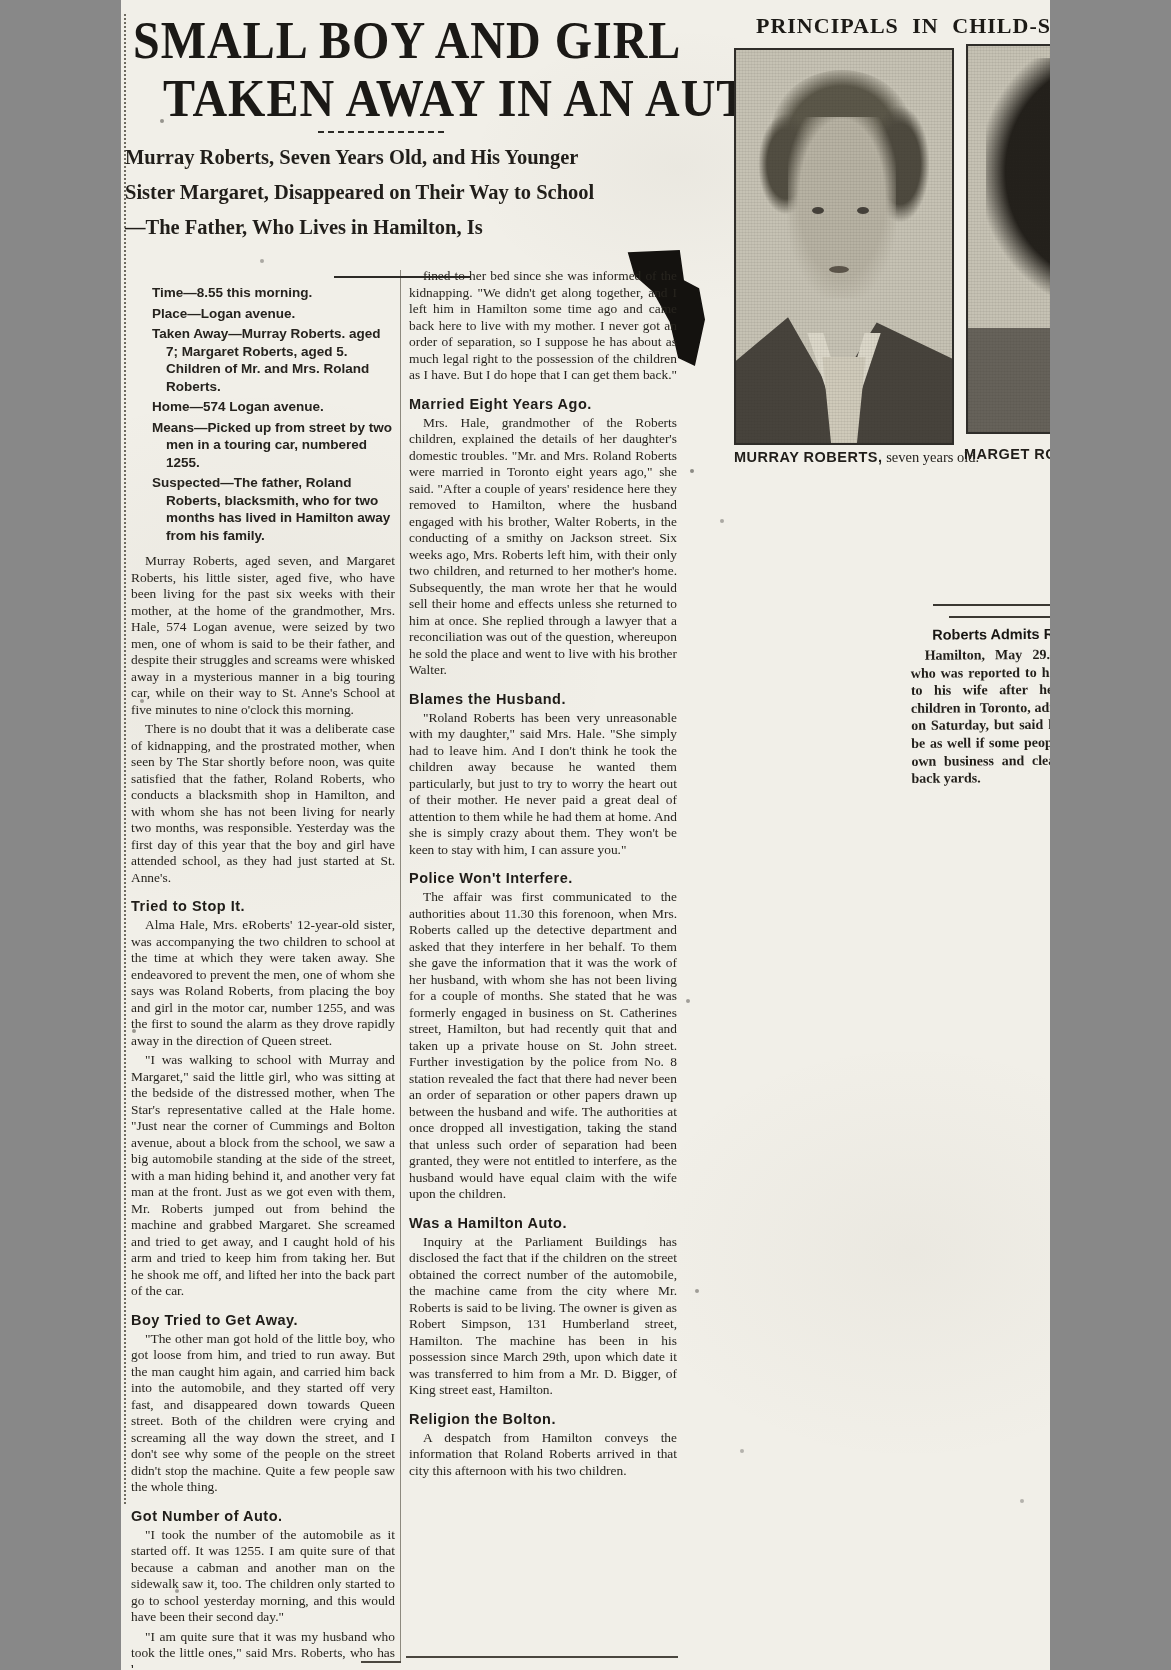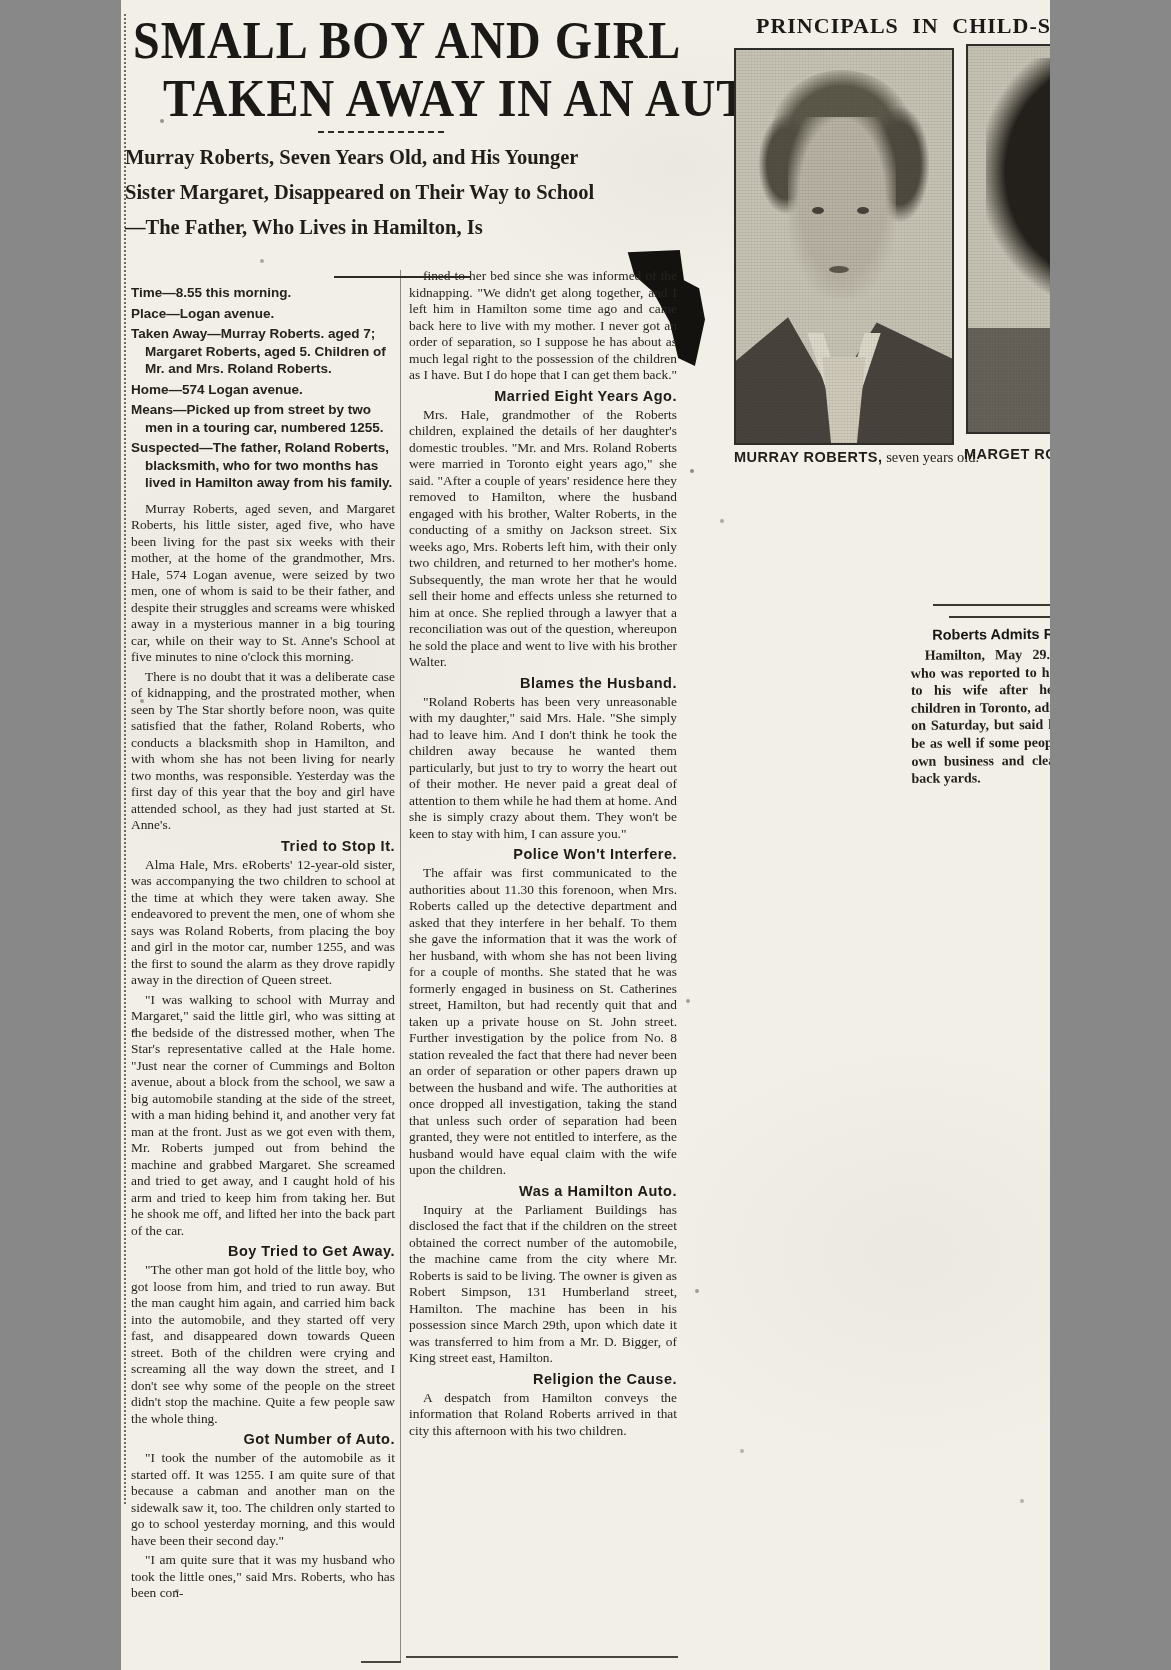--- a/index.html
+++ b/index.html
@@ -43,27 +43,27 @@
     font-family:"Liberation Serif", serif; font-weight:bold; color:#1b1916; }
   .hl-line { font-size:48px; line-height:58px; letter-spacing:1px; white-space:nowrap;
     transform:scaleY(1.1); transform-origin:top left; }
   .hl-line2 { margin-left:30px; }
   .deck { position:absolute; left:4px; top:140px; width:548px; text-align:left;
     font-family:"Liberation Serif", serif; font-weight:bold; font-size:20.5px; line-height:35px; color:#211e1a; }
   
   .col { position:absolute; overflow:hidden; }
   .col1 { left:10px; top:284px; width:264px; height:1384px; }
   .col2 { left:288px; top:268px; width:268px; height:1392px; }
-  .summary { margin-bottom:9px; }
+  .summary { margin-bottom:9px;margin-left:21px; }
   .summary-item { font-family:"Liberation Sans", sans-serif; font-weight:bold; font-size:13.5px;
     line-height:17.5px; padding-left:14px; text-indent:-14px; margin-bottom:3px; color:#26231e; }
   .para { font-family:"Liberation Serif", serif; font-size:13.4px; line-height:16.5px;
     text-align:justify; text-indent:14px; margin:0 0 3px; color:#28251f; }
   .subhead { font-family:"Liberation Sans", sans-serif; font-weight:bold; font-size:14.5px;
-    text-align:right; margin:4px 0 3px; color:#1f1c18; letter-spacing:0.5px; }
+    text-align:left; margin:12px 0 3px; color:#1f1c18; letter-spacing:0.5px; }
   
   .feature-header { position:absolute; left:598px; top:13px; width:505px; text-align:right;
     font-family:"Liberation Serif", serif; font-weight:bold; font-size:22px; letter-spacing:1px;
     word-spacing:7px; color:#1c1a16; }
   .photo { position:absolute; border:2px solid #2f2d29; background:#c6c2b4; overflow:hidden; }
   .photo-murray { left:613px; top:48px; width:216px; height:393px; }
   .photo-marget { left:845px; top:44px; width:294px; height:386px; }
   .photo .layer { position:absolute; }
   .grain { position:absolute; inset:0;
     background:
@@ -168,21 +168,21 @@
   <div class="col col2">
       <div class="para">fined to her bed since she was informed of the kidnapping. "We didn't get along together, and I left him in Hamilton some time ago and came back here to live with my mother. I never got an order of separation, so I suppose he has about as much legal right to the possession of the children as I have. But I do hope that I can get them back."</div>
       <div class="subhead">Married Eight Years Ago.</div>
       <div class="para">Mrs. Hale, grandmother of the Roberts children, explained the details of her daughter's domestic troubles. "Mr. and Mrs. Roland Roberts were married in Toronto eight years ago," she said. "After a couple of years' residence here they removed to Hamilton, where the husband engaged with his brother, Walter Roberts, in the conducting of a smithy on Jackson street. Six weeks ago, Mrs. Roberts left him, with their only two children, and returned to her mother's home. Subsequently, the man wrote her that he would sell their home and effects unless she returned to him at once. She replied through a lawyer that a reconciliation was out of the question, whereupon he sold the place and went to live with his brother Walter.</div>
       <div class="subhead">Blames the Husband.</div>
       <div class="para">"Roland Roberts has been very unreasonable with my daughter," said Mrs. Hale. "She simply had to leave him. And I don't think he took the children away because he wanted them particularly, but just to try to worry the heart out of their mother. He never paid a great deal of attention to them while he had them at home. And she is simply crazy about them. They won't be keen to stay with him, I can assure you."</div>
       <div class="subhead">Police Won't Interfere.</div>
       <div class="para">The affair was first communicated to the authorities about 11.30 this forenoon, when Mrs. Roberts called up the detective department and asked that they interfere in her behalf. To them she gave the information that it was the work of her husband, with whom she has not been living for a couple of months. She stated that he was formerly engaged in business on St. Catherines street, Hamilton, but had recently quit that and taken up a private house on St. John street. Further investigation by the police from No. 8 station revealed the fact that there had never been an order of separation or other papers drawn up between the husband and wife. The authorities at once dropped all investigation, taking the stand that unless such order of separation had been granted, they were not entitled to interfere, as the husband would have equal claim with the wife upon the children.</div>
       <div class="subhead">Was a Hamilton Auto.</div>
       <div class="para">Inquiry at the Parliament Buildings has disclosed the fact that if the children on the street obtained the correct number of the automobile, the machine came from the city where Mr. Roberts is said to be living. The owner is given as Robert Simpson, 131 Humberland street, Hamilton. The machine has been in his possession since March 29th, upon which date it was transferred to him from a Mr. D. Bigger, of King street east, Hamilton.</div>
-      <div class="subhead">Religion the Cause.</div>
+      <div class="subhead">Religion the Bolton.</div>
       <div class="para">A despatch from Hamilton conveys the information that Roland Roberts arrived in that city this afternoon with his two children.</div>
     </div>
 
   <div class="feature-header">PRINCIPALS IN CHILD-SEIZURE CASE.</div>
 
   <div class="photo photo-murray">
     <div class="layer m-hair"></div>
     <div class="layer m-hair2"></div>
     <div class="layer m-hair3"></div>
     <div class="layer m-face"></div>

